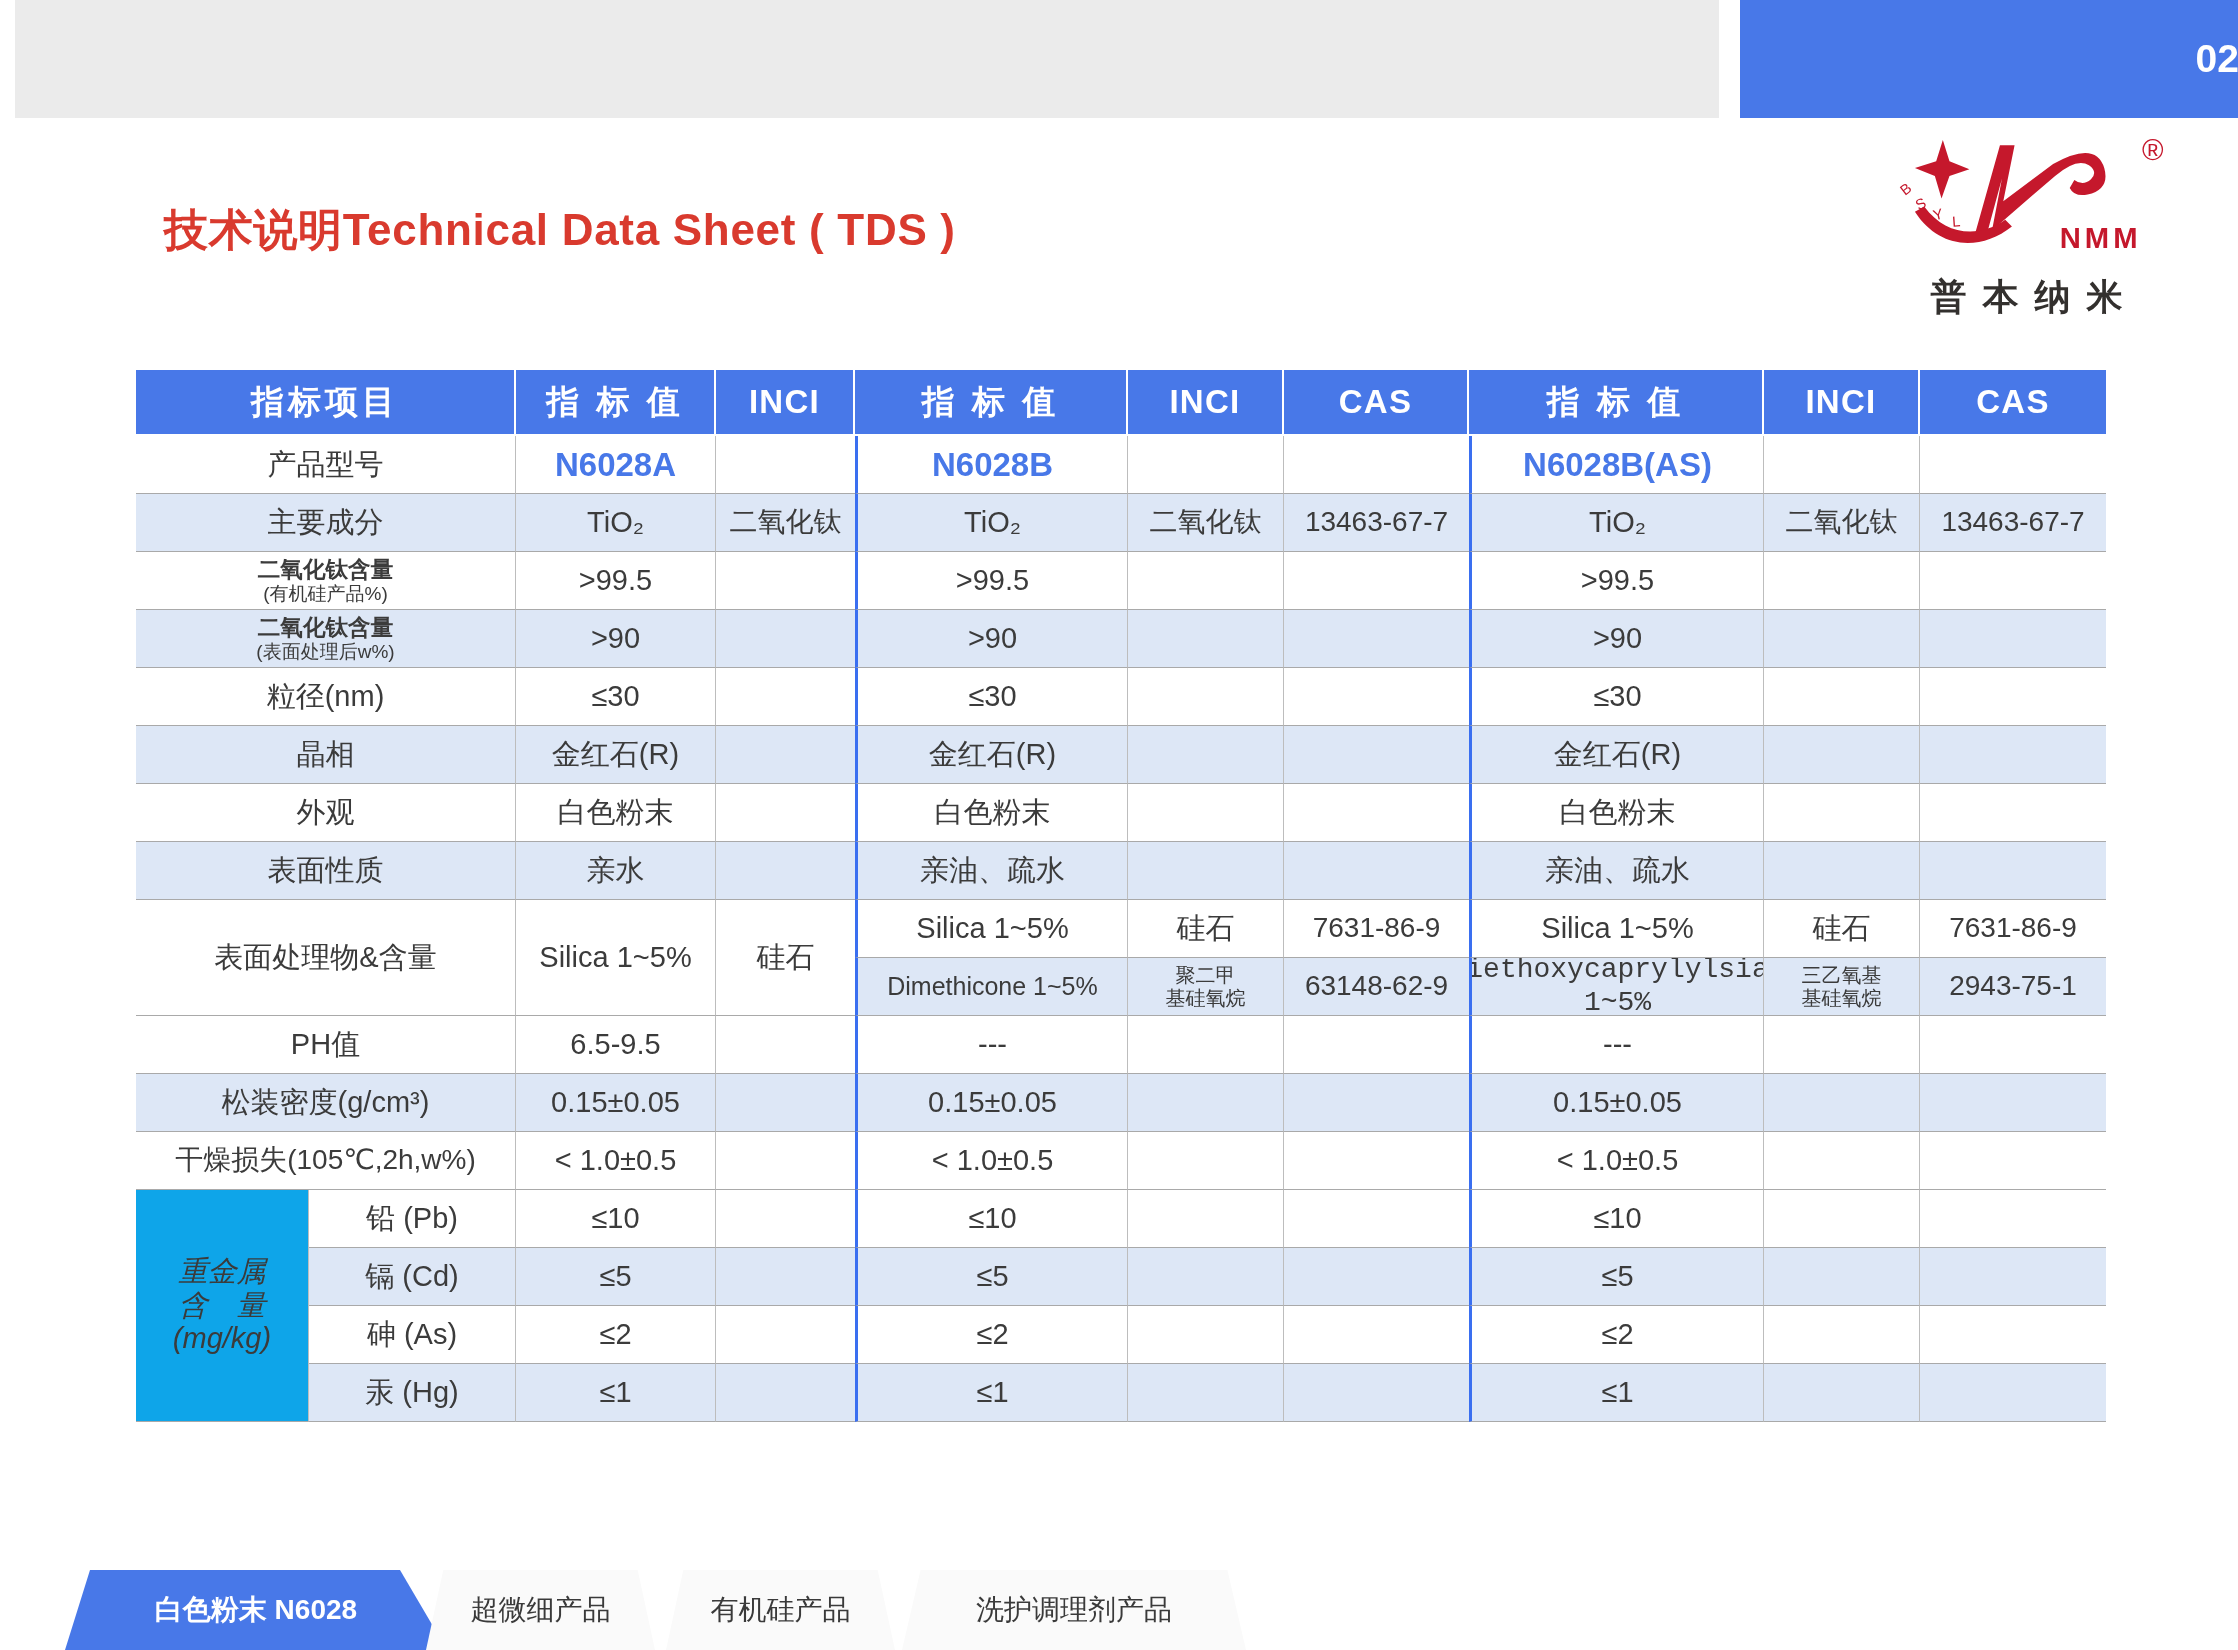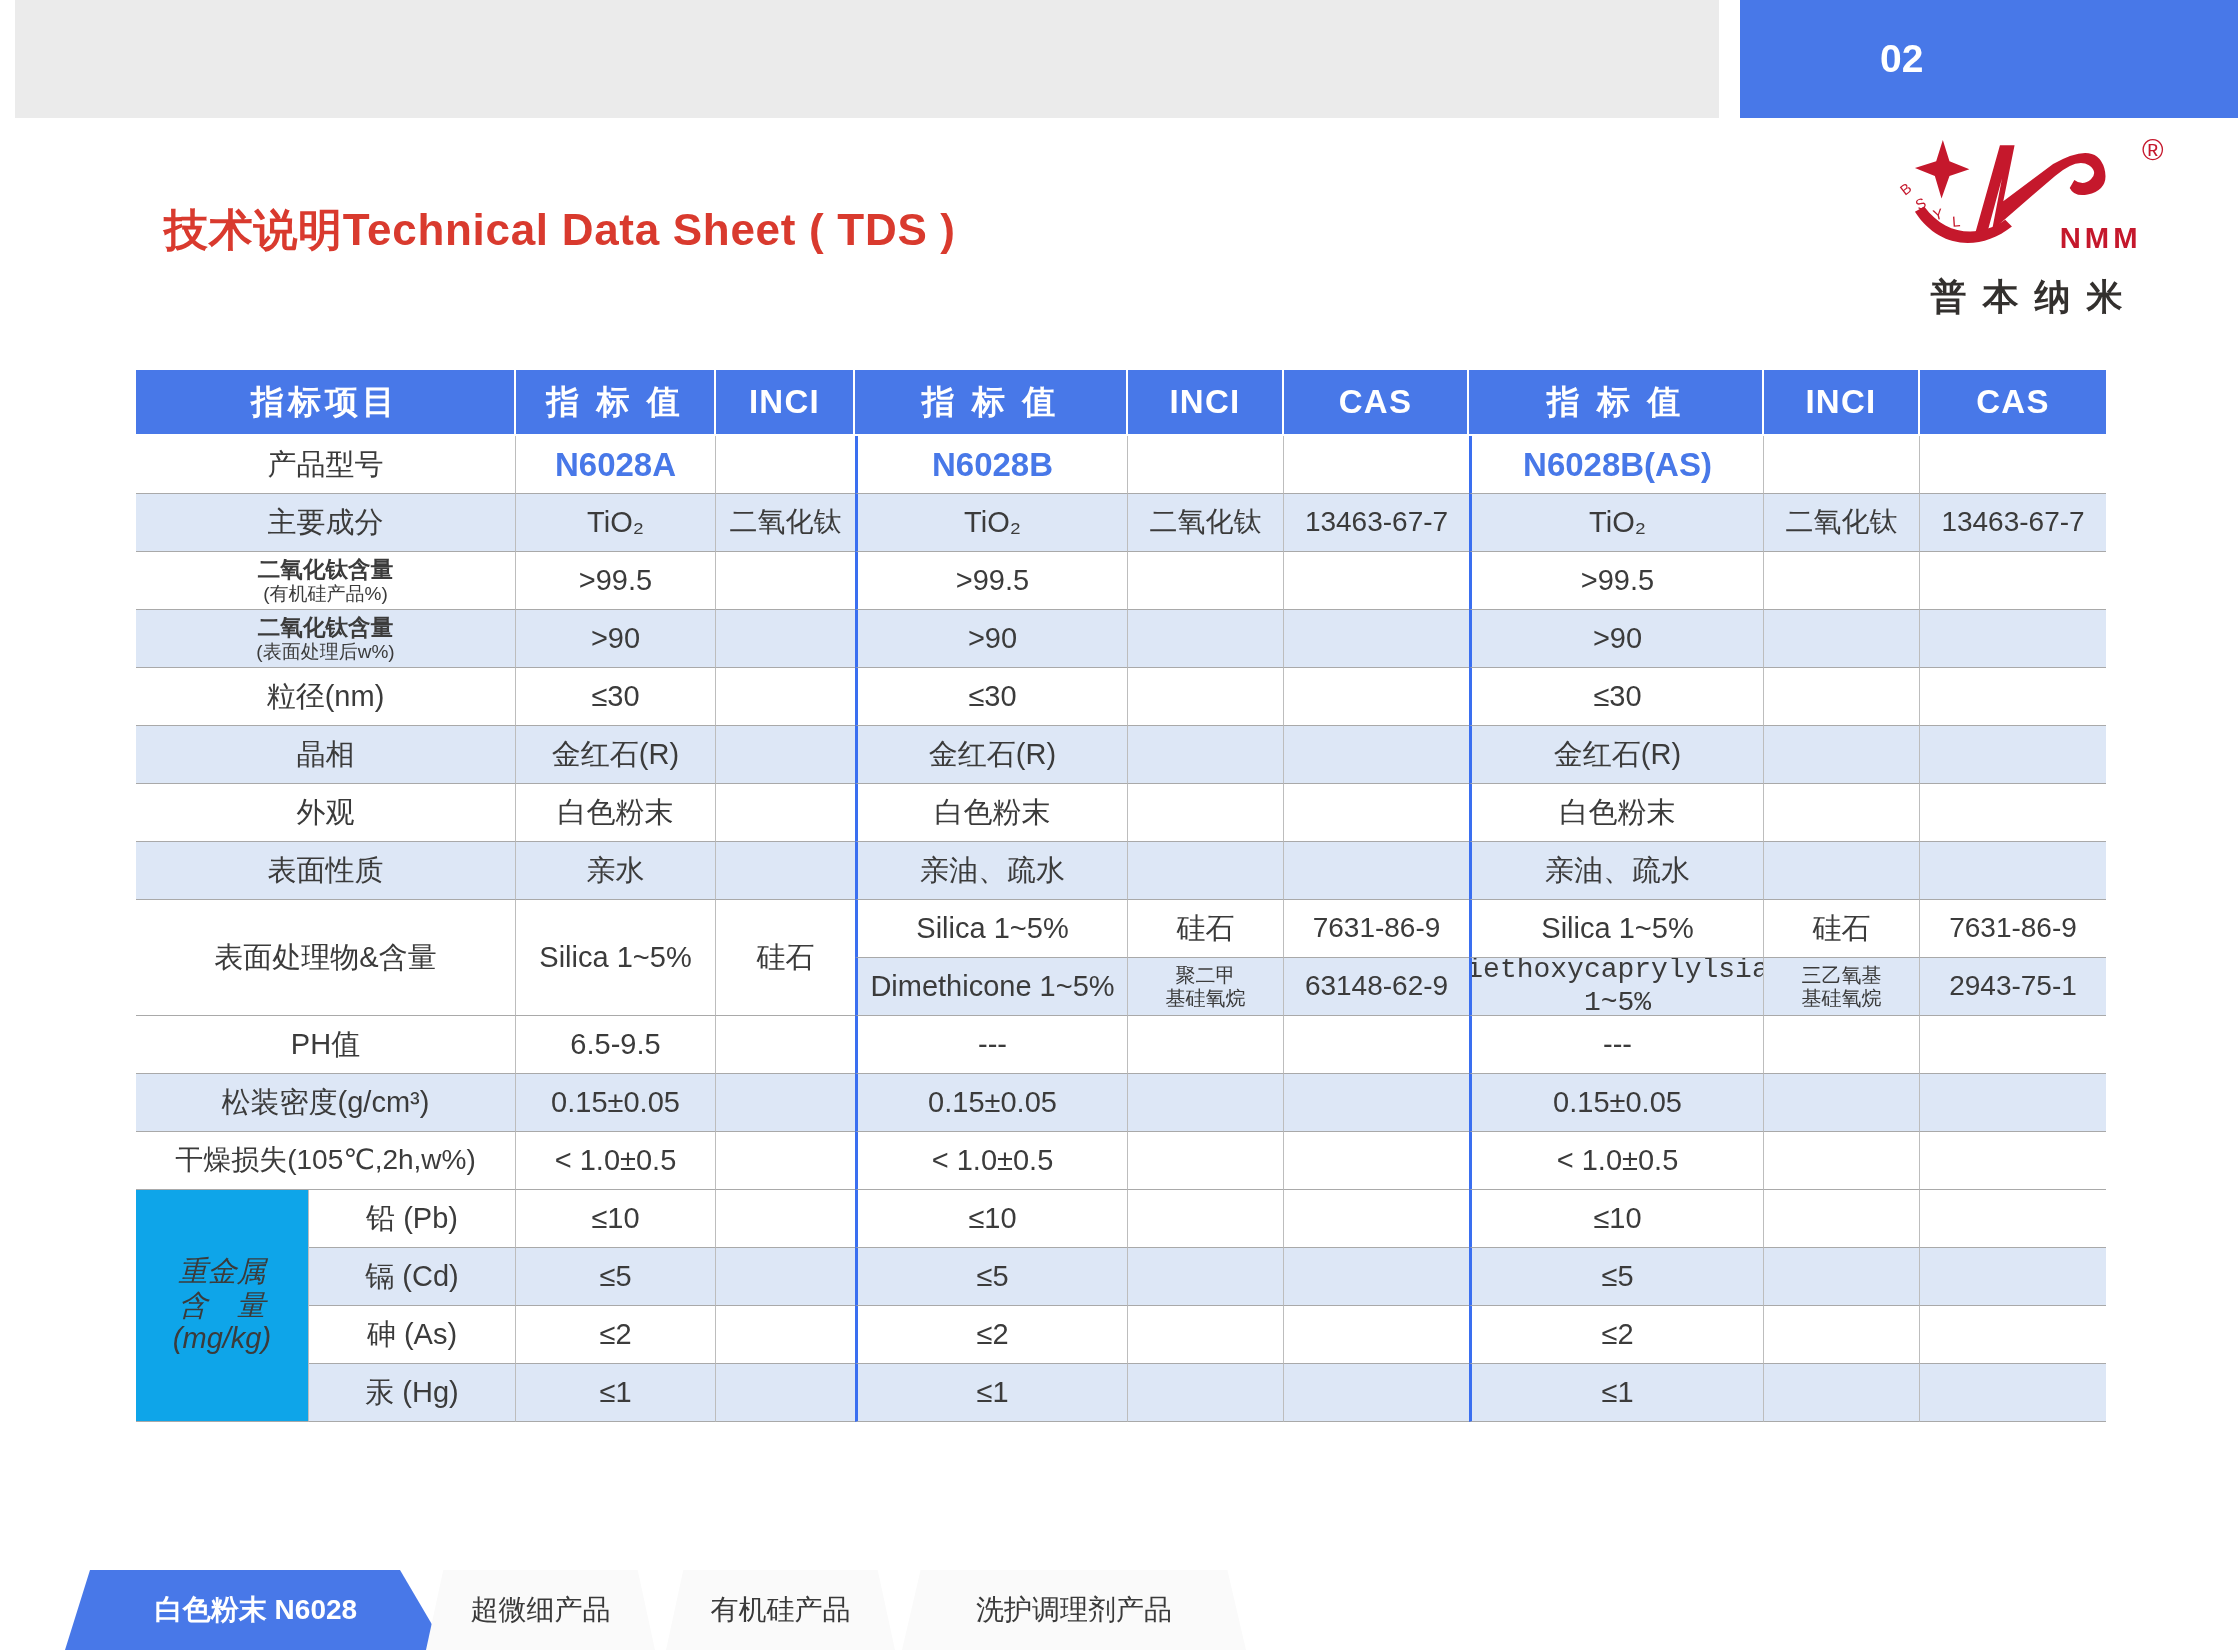--- a/index.html
+++ b/index.html
@@ -10,21 +10,21 @@
   .band{position:absolute;left:14.6px;top:0;width:1704px;height:118px;background:#ebebeb;}
   .tab{position:absolute;bottom:0;height:80px;display:flex;align-items:center;justify-content:center;
        font-size:28px;color:#3a3a3a;background:#fafafa;}
   .tab.active{background:#4878e8;color:#fff;font-weight:600;}
   .tab1{left:65px;width:382px;clip-path:polygon(25px 0,calc(100% - 47px) 0,100% 100%,0 100%);}
   .tab2{left:426px;width:229px;clip-path:polygon(17.3px 0,calc(100% - 17.3px) 0,100% 100%,0 100%);}
   .tab3{left:666px;width:229px;clip-path:polygon(17.3px 0,calc(100% - 17.3px) 0,100% 100%,0 100%);}
   .tab4{left:902px;width:344px;clip-path:polygon(18.6px 0,calc(100% - 18.6px) 0,100% 100%,0 100%);}
 
   .pagebox{position:absolute;left:1740px;top:0;width:499px;height:118px;background:#4878e8;
-           display:flex;align-items:center;justify-content:flex-start;padding-left:140px;box-sizing:border-box;
+           display:flex;align-items:center;justify-content:flex-end;padding-left:140px;box-sizing:border-box;
            color:#fff;font-size:39px;font-weight:600;}
 
   
   .logo{position:absolute;left:1895px;top:128px;width:279px;height:199px;}
   .logo svg{position:absolute;left:0;top:0;}
   .brandname{position:absolute;left:0;top:145px;width:279px;text-align:center;
              font-size:36px;font-weight:700;color:#33302e;letter-spacing:16px;white-space:nowrap;}
 
   .title{position:absolute;left:136px;top:201px;font-size:44px;font-weight:800;color:#d93a2e;letter-spacing:0.7px;margin-left:28px;}
 
@@ -40,21 +40,21 @@
   .nr{border-right:none;}
   .bl{border-left:3.3px solid #3a6ff0;}
   .h{background:#4878e8;color:#fff;font-size:33px;font-weight:600;letter-spacing:4px;
      border-right:2.7px solid #fff;border-bottom:2.7px solid #fff;}
   .h.hn{border-right:none;}
   .model{color:#4878e8;font-weight:700;font-size:33px;}
   .two{font-size:22.6px;font-weight:600;}
   .two .sm{font-size:19px;font-weight:400;}
   .sp2{grid-row:span 2;background:#fff;}
   .hm4{grid-row:span 4;background:#0ea5e9;border-right:1.3px solid #bdbdbd;font-style:italic;}
-  .f38{font-size:29px;}
+  .f38{font-size:25px;}
   .f34{font-size:28px;font-family:Liberation Mono, monospace;}
   .f30{font-size:20px;}
   .f42{font-size:28px;}
   .lat{letter-spacing:1.3px;}
 </style>
 </head>
 <body>
 
 <div class="page">
 

